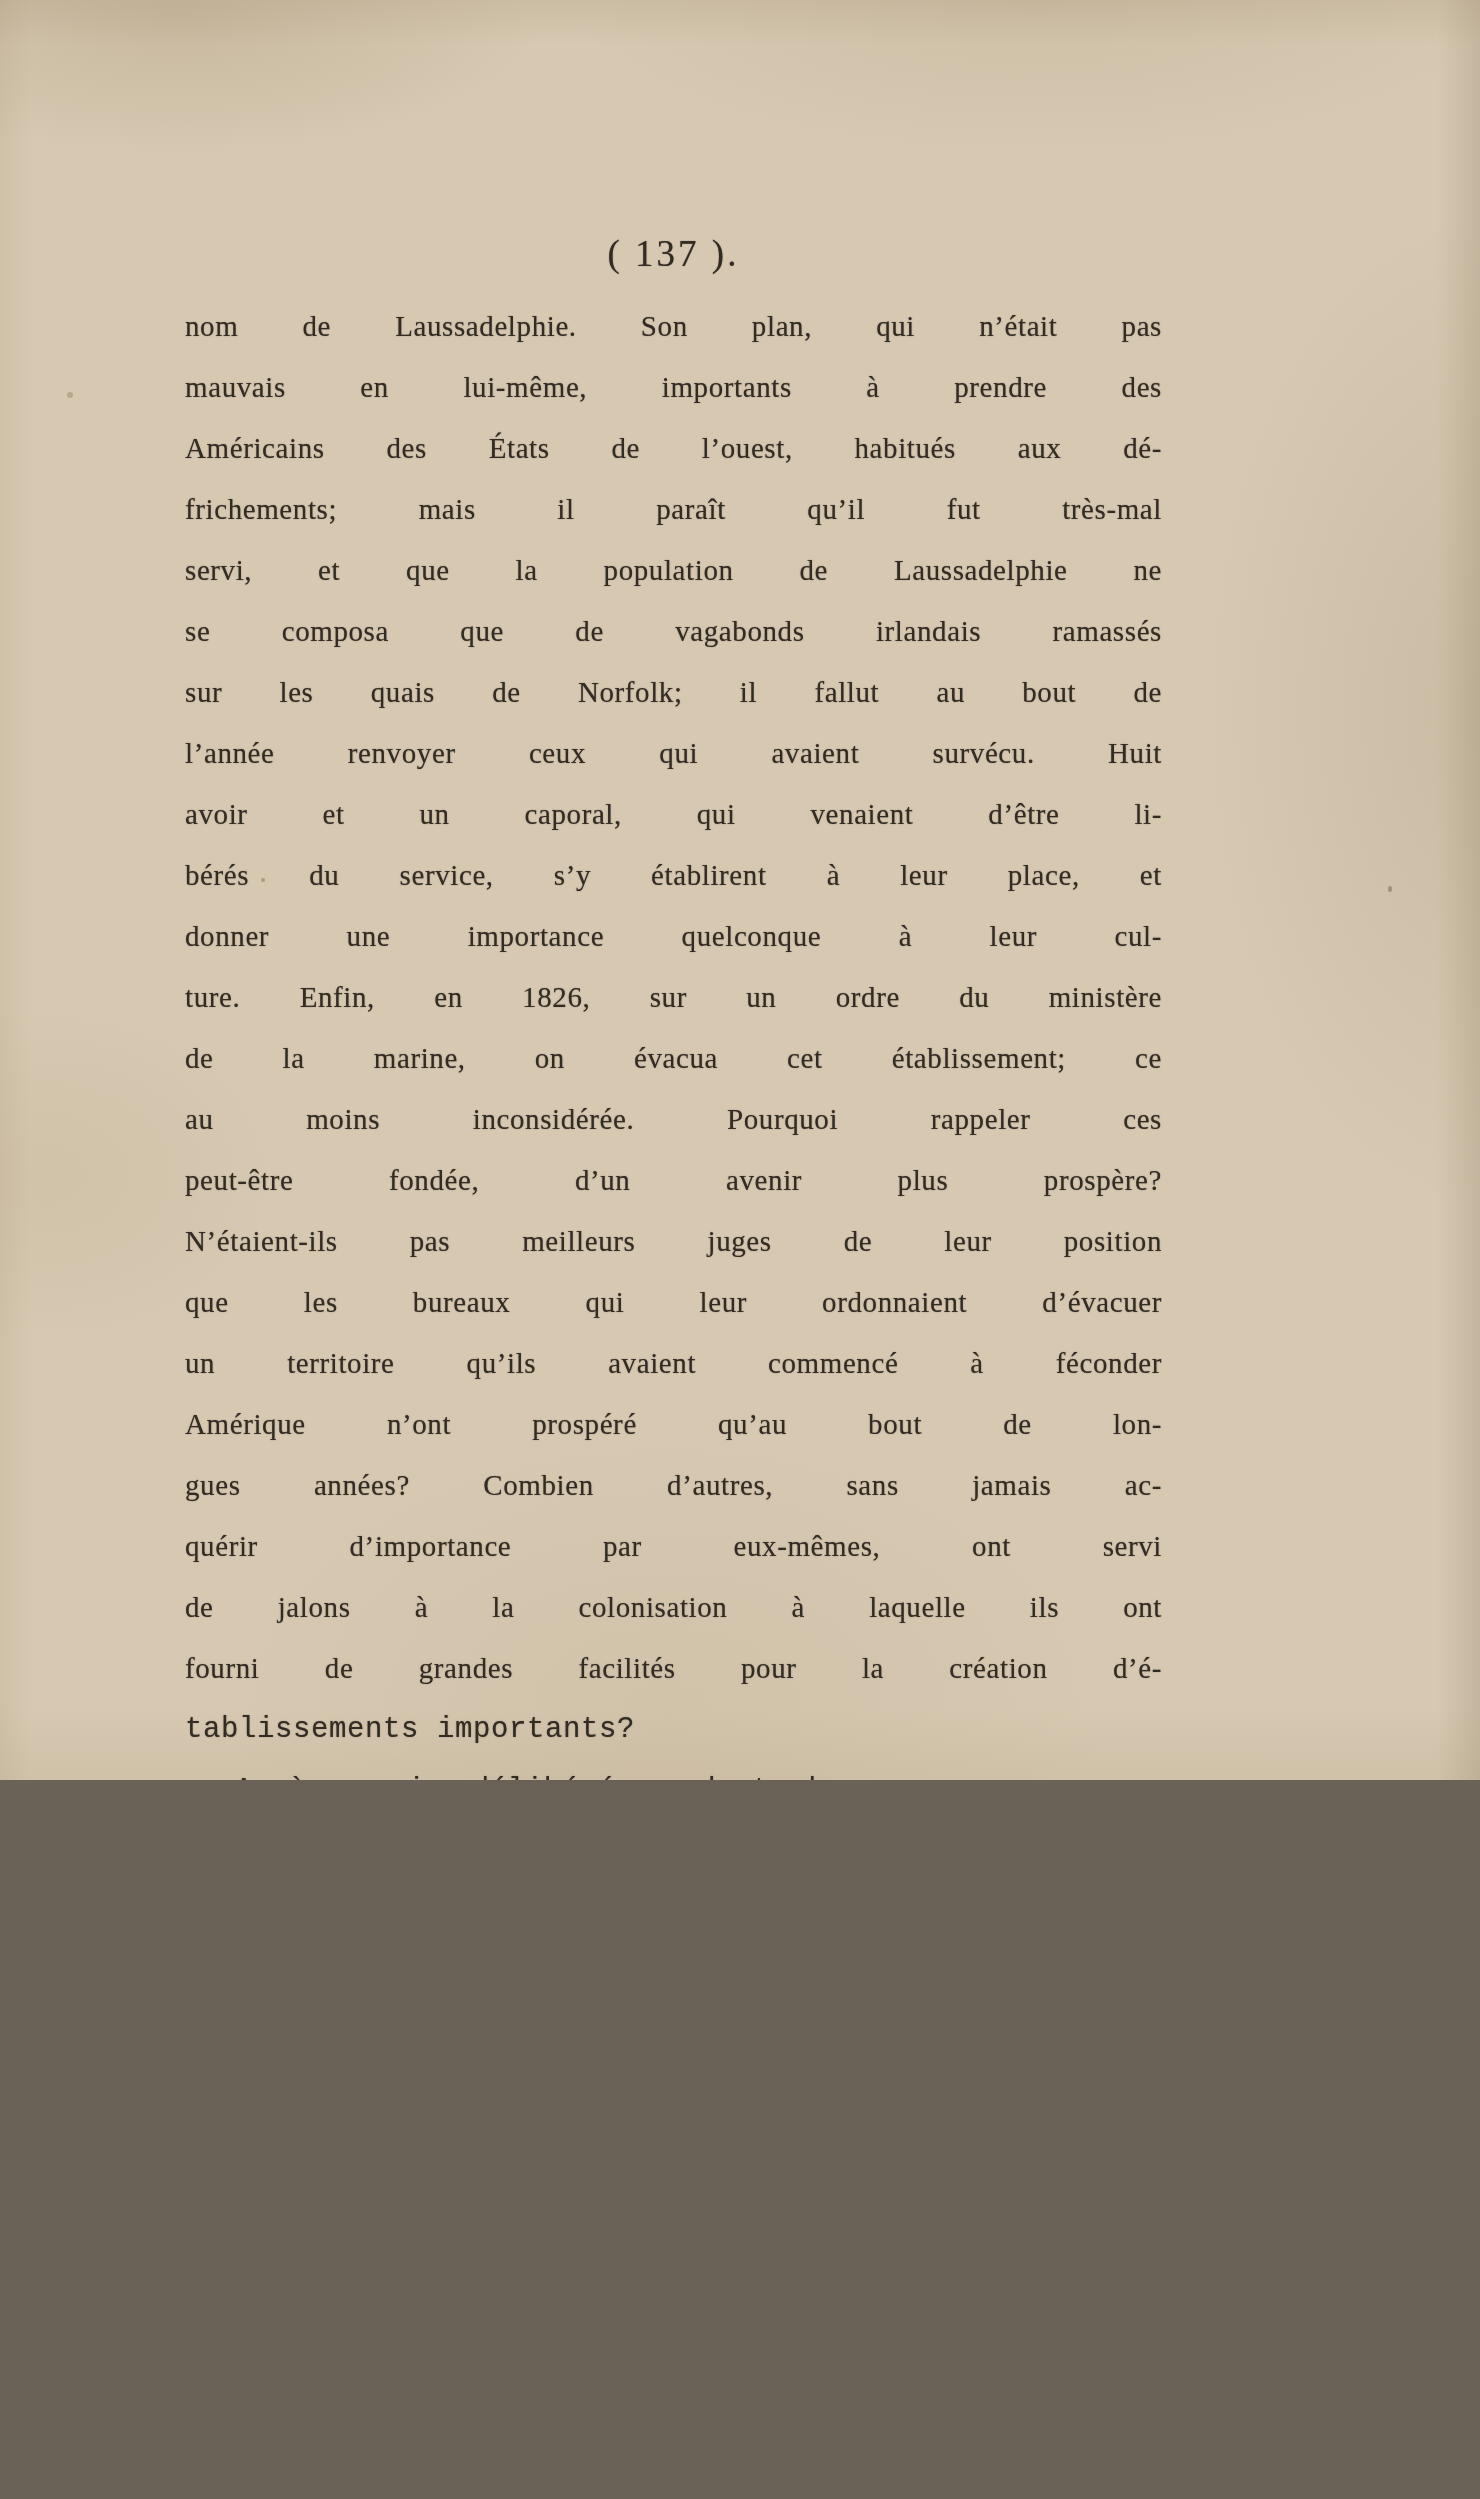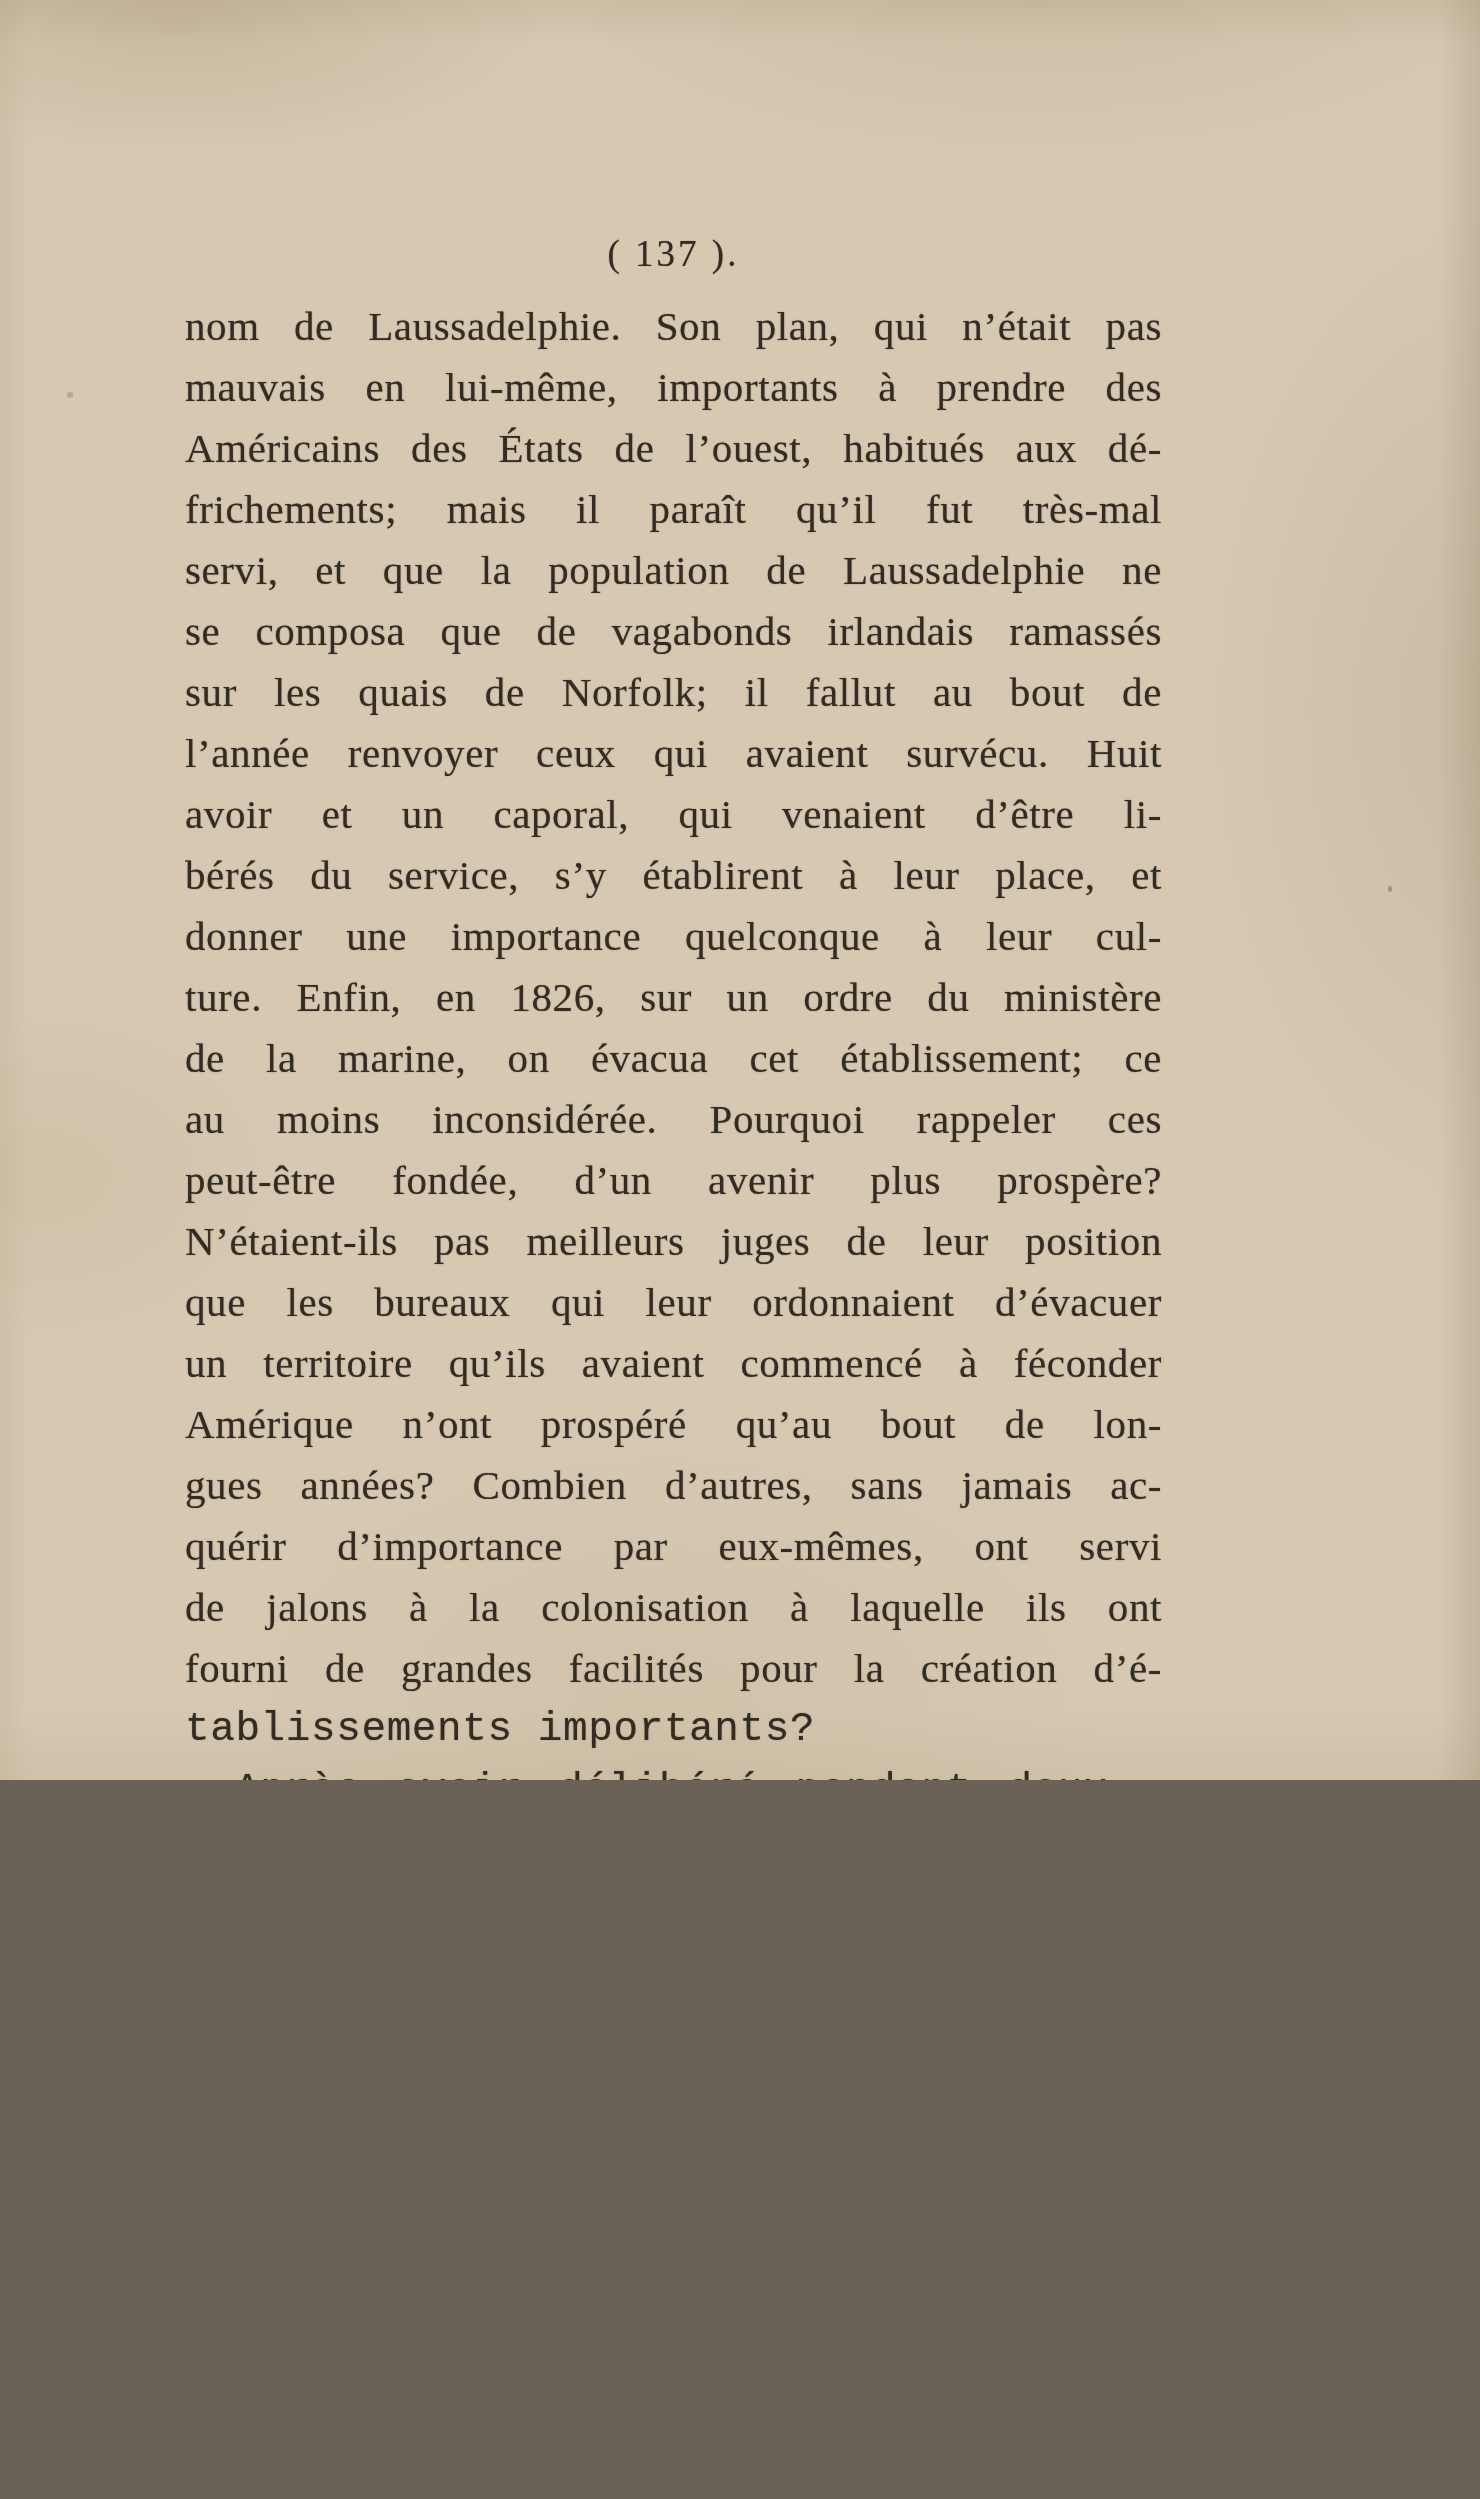--- a/index.html
+++ b/index.html
@@ -36,21 +36,21 @@
     font-size: 37px;
     letter-spacing: 3px;
     line-height: 44px;
     text-shadow: 0 0 1.1px rgba(45,38,29,0.55);
   }
   .textblock {
     position: absolute;
     top: 296px;
     left: 185px;
     width: 977px;
-    font-size: 41px;
+    font-size: 29px;
     letter-spacing: 0.6px;
   }
   .para .line {
     height: 61px;
     line-height: 61px;
     overflow: hidden;
     text-align: justify;
     text-align-last: justify;
     white-space: normal;
     text-shadow: 0 0 1.2px rgba(45,38,29,0.50);

